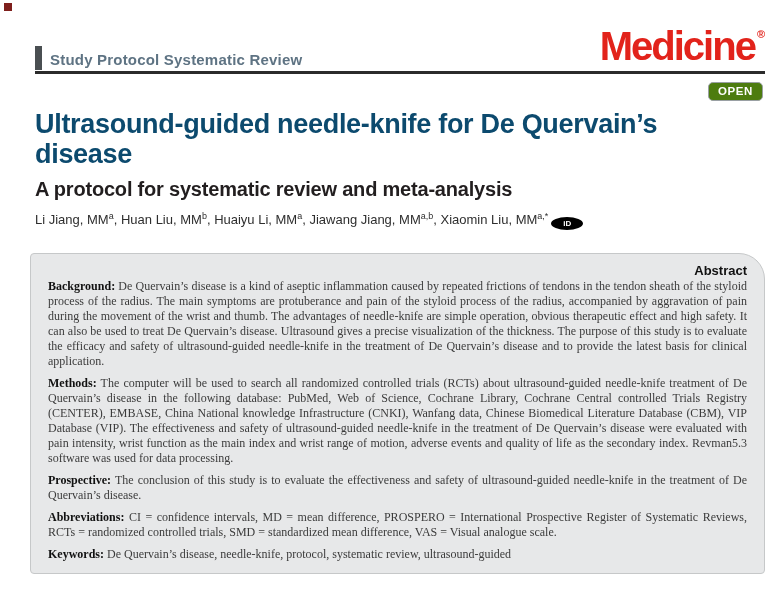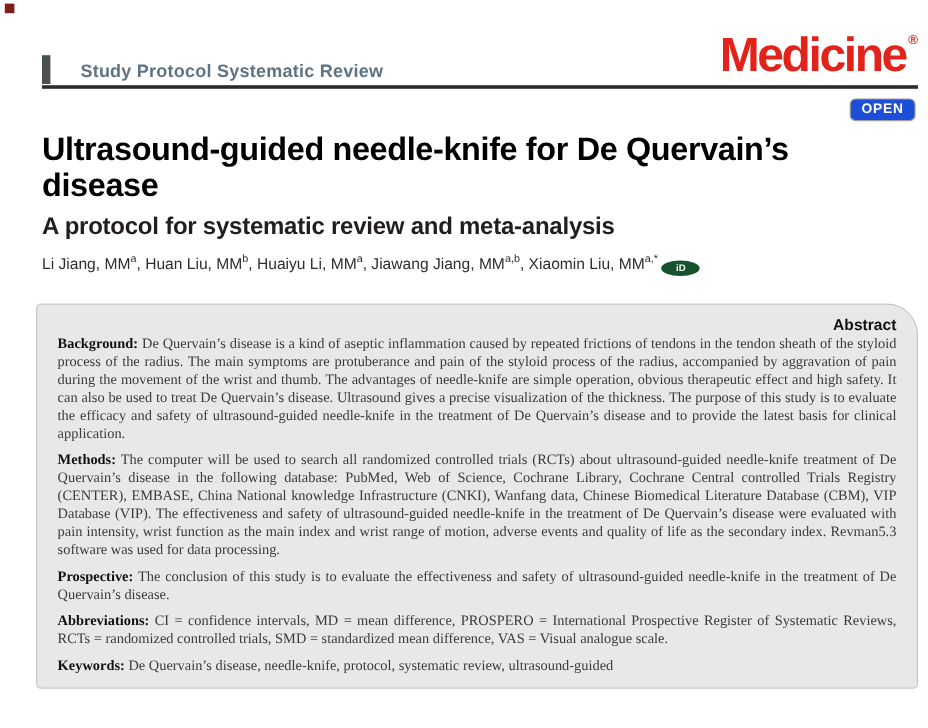--- a/index.html
+++ b/index.html
@@ -1,35 +1,35 @@
 <!DOCTYPE html>
 <html><head>
 <meta charset="utf-8">
 <style>
   html,body{margin:0;padding:0;background:#ffffff;}
   body{width:773px;height:607px;overflow:hidden;font-family:"Liberation Sans",sans-serif;position:relative;}
   .corner-mark{position:absolute;left:4px;top:3px;width:8px;height:8px;background:#7e1f1c;}
   
   .header{margin:26px 8px 0 35px;display:flex;justify-content:space-between;align-items:flex-end;border-bottom:3px solid #2b2b2b;}
-  .cat-wrap{display:flex;align-items:flex-end;padding-bottom:1px;gap:17px;}
+  .cat-wrap{display:flex;align-items:flex-end;padding-bottom:1px;}
   .cat-bar{width:7px;height:24px;background:#4a4f52;margin-right:8px;}
   .cat-label{font-size:15px;font-weight:bold;color:#5e7383;letter-spacing:.2px;padding-bottom:2px;white-space:nowrap;}
   .logo-wrap{display:flex;flex-direction:row;align-items:flex-end;margin-bottom:5px;}
   .logo{font-size:40px;font-weight:bold;color:#e2231b;letter-spacing:-2px;line-height:1;white-space:nowrap;}
   .logo sup{font-size:11px;letter-spacing:0;vertical-align:22px;margin-left:2px;}
   .logo-dots{width:100%;height:2px;margin-top:3px;background:repeating-linear-gradient(to right,#4a4a4a 0 1.6px,transparent 1.6px 5px);}
   
   .badge-row{display:flex;justify-content:flex-end;margin:8px 10px 0 0;}
-  .open-badge{background:#1d4ed8;border:1px solid #9aa0a4;border-radius:5px;color:#ffffff;font-size:11.5px;font-weight:bold;letter-spacing:.6px;padding:2px 9px 3px 9px;}
+  .open-badge{background:#4d7c0f;border:1px solid #9aa0a4;border-radius:5px;color:#ffffff;font-size:11.5px;font-weight:bold;letter-spacing:.6px;padding:2px 9px 3px 9px;}
   
-  .title{margin:8px 35px 0 35px;max-width:705px;font-size:27px;font-weight:bold;color:#000000;line-height:1.12;letter-spacing:-.3px;}
+  .title{margin:8px 35px 0 35px;max-width:705px;font-size:27px;font-weight:bold;color:#0c4a6e;line-height:1.12;letter-spacing:-.3px;}
   .subtitle{margin:9px 35px 14px 35px;font-size:20px;font-weight:bold;color:#221e1f;letter-spacing:-.2px;}
   .authors{margin:9px 35px 0 35px;font-size:13px;color:#2e2e2e;}
   .authors sup{font-size:9px;}
-  .orcid{display:inline-flex;align-items:center;justify-content:center;width:32px;height:13px;border-radius:50%;background:#14532d;color:#ffffff;font-size:8px;font-weight:bold;margin-left:3px;vertical-align:-2px;}
+  .orcid{display:inline-flex;align-items:center;justify-content:center;width:32px;height:13px;border-radius:50%;background:#000000;color:#ffffff;font-size:8px;font-weight:bold;margin-left:3px;vertical-align:-2px;}
   
   .abstract-box{margin:23px 8px 0 30px;background:#e7e8e9;border:1px solid #c6c8c9;border-radius:4px 26px 4px 4px;padding:9px 17px 11px 17px;color:#3b3b3b;}
   .abs-heading{font-size:13px;font-weight:bold;color:#111111;line-height:15px;text-align:right;}
   .abs-p{margin:7px 0 0 0;font-size:12px;line-height:15px;text-align:justify;font-family:Liberation Serif, serif;}
   .abs-p:first-of-type{margin-top:1px;}
   .abs-label{color:#111111;}
 </style>
 </head>
 <body>
 

